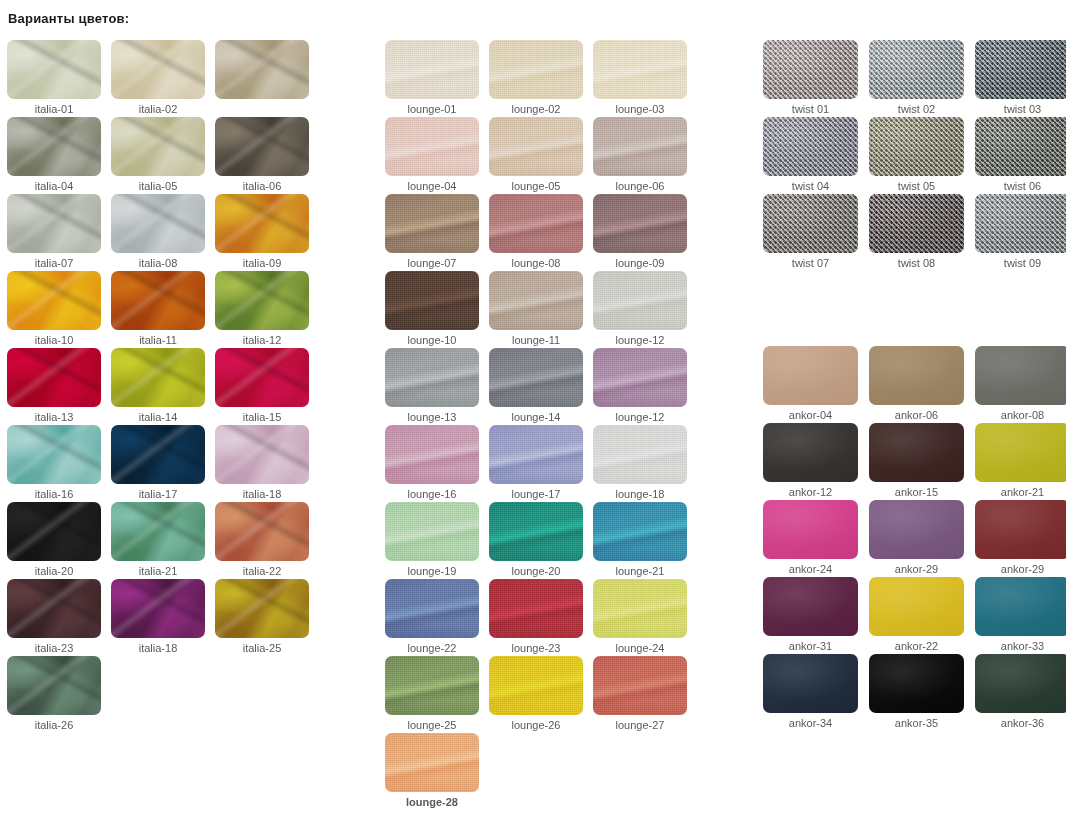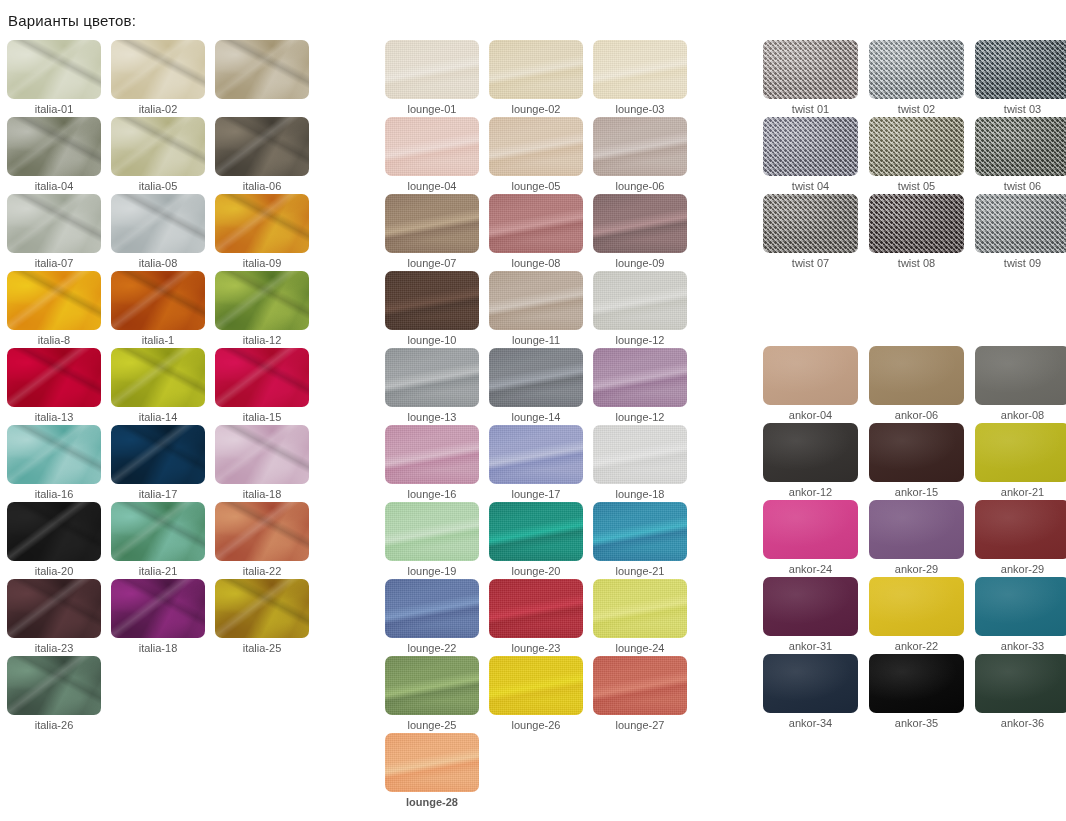--- a/index.html
+++ b/index.html
@@ -7,22 +7,22 @@
   body{
     width:1066px;height:821px;
     background:#ffffff;
     font-family:"Liberation Sans","DejaVu Sans",sans-serif;
     overflow:hidden;
     position:relative;
   }
   #page-title{
     position:absolute;
     left:8px;top:2px;
-    font-size:15px;
-    font-weight:normal;
+    font-size:13px;
+    font-weight:bold;
     color:#1b1b1b;
     letter-spacing:0.2px;
     white-space:nowrap;
   }
   .columns{
     position:absolute;
     left:0;top:40px;
     width:1066px;
     display:flex;
     flex-direction:row;
@@ -176,25 +176,25 @@
         <div class="swatch-cell">
           <div class="swatch tex-italia" style="background-color: rgb(185, 192, 193);"></div>
           <div class="swatch-label" style="color: rgb(89, 89, 89);">italia-08</div>
         </div>
         <div class="swatch-cell">
           <div class="swatch tex-italia" style="background-color: rgb(208, 138, 33);"></div>
           <div class="swatch-label" style="color: rgb(89, 89, 89);">italia-09</div>
         </div>
         <div class="swatch-cell">
           <div class="swatch tex-italia" style="background-color: rgb(229, 163, 20);"></div>
-          <div class="swatch-label" style="color: rgb(89, 89, 89);">italia-8</div>
+          <div class="swatch-label" style="color: rgb(89, 89, 89);">italia-10</div>
         </div>
         <div class="swatch-cell">
           <div class="swatch tex-italia" style="background-color: rgb(180, 80, 15);"></div>
-          <div class="swatch-label" style="color: rgb(89, 89, 89);">italia-1</div>
+          <div class="swatch-label" style="color: rgb(89, 89, 89);">italia-11</div>
         </div>
         <div class="swatch-cell">
           <div class="swatch tex-italia" style="background-color: rgb(121, 149, 55);"></div>
           <div class="swatch-label" style="color: rgb(89, 89, 89);">italia-12</div>
         </div>
         <div class="swatch-cell">
           <div class="swatch tex-italia" style="background-color: rgb(179, 3, 42);"></div>
           <div class="swatch-label" style="color: rgb(89, 89, 89);">italia-13</div>
         </div>
         <div class="swatch-cell">

